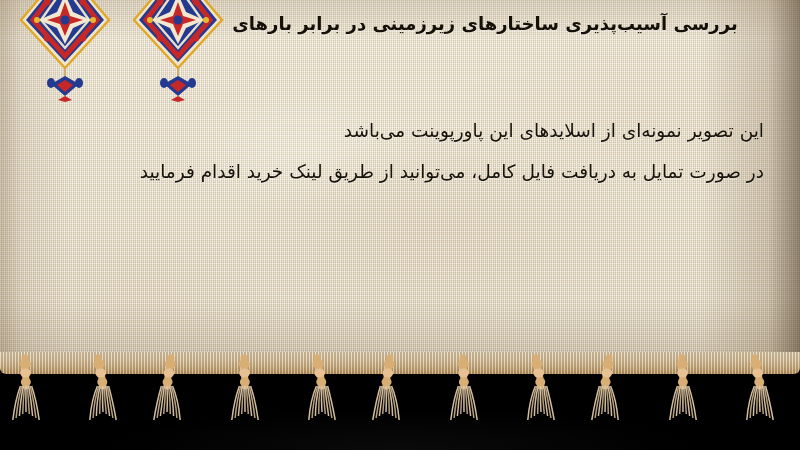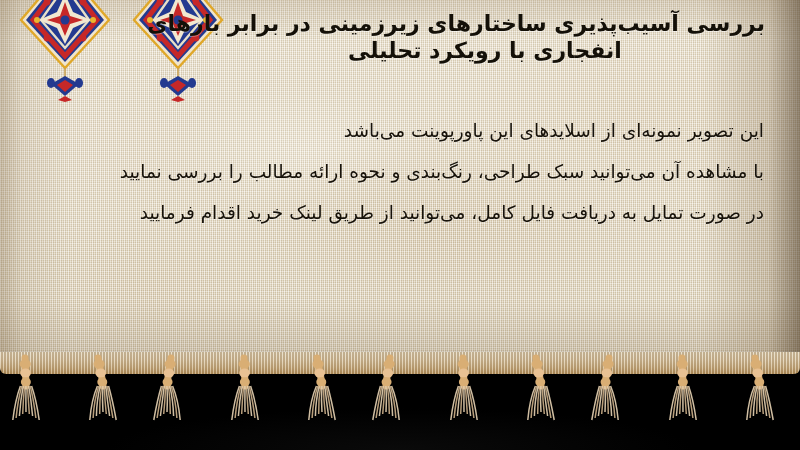--- a/index.html
+++ b/index.html
@@ -47,21 +47,21 @@
   .motif{position:absolute;top:-26px;width:96px;height:128px;}
   .motif.m1{left:17px;}
   .motif.m2{left:130px;}
 
   
   .title-block{
     position:absolute;right:35px;top:10px;width:560px;
     text-align:center;direction:rtl;
   }
   .title-line{
-    color:#141008;font-size:22px;font-weight:bold;line-height:27px;
+    color:#141008;font-size:18px;font-weight:bold;line-height:27px;
     letter-spacing:.2px;
     text-shadow:0 1px 0 rgba(255,255,255,.35);
     white-space:nowrap;
   }
 
   
   .body-block{
     position:absolute;right:36px;top:110px;width:664px;
     direction:rtl;
   }
@@ -155,26 +155,24 @@
         <path d="M48 106 L56 111 L48 118 L40 111 Z" fill="#c62828"></path>
         <ellipse cx="34" cy="109" rx="4" ry="5" fill="#233a90"></ellipse>
         <ellipse cx="62" cy="109" rx="4" ry="5" fill="#233a90"></ellipse>
         <path d="M48 122 L55 126 L48 128 L41 126 Z" fill="#c62828"></path>
       </g>
     </svg>
   </div>
 
   <div class="title-block">
     <div class="title-line">بررسی آسیب‌پذیری ساختارهای زیرزمینی در برابر بارهای</div>
-    <div class="title-line">انفجاری با رویکرد تحلیلی</div>
   </div>
 
   <div class="body-block">
     <div class="body-line">این تصویر نمونه‌ای از اسلایدهای این پاورپوینت می‌باشد</div>
-    <div class="body-line">با مشاهده آن می‌توانید سبک طراحی، رنگ‌بندی و نحوه ارائه مطالب را بررسی نمایید</div>
     <div class="body-line">در صورت تمایل به دریافت فایل کامل، می‌توانید از طریق لینک خرید اقدام فرمایید</div>
   </div>
 
   <div class="black-ground"></div>
   <div class="selvedge"></div>
   <div class="fringe-layer">
     <svg width="800" height="98" viewBox="0 0 800 98" id="fringe-svg">
         <g transform="translate(25,0)">
           <path d="M0 6 C 0.4 18, 0.9 26, 1 34" stroke="#d9ae74" stroke-width="7" fill="none" stroke-linecap="round"></path>
           <ellipse cx="0.21428571428571427" cy="12" rx="5.6" ry="4.6" fill="#d9ae74"></ellipse>

